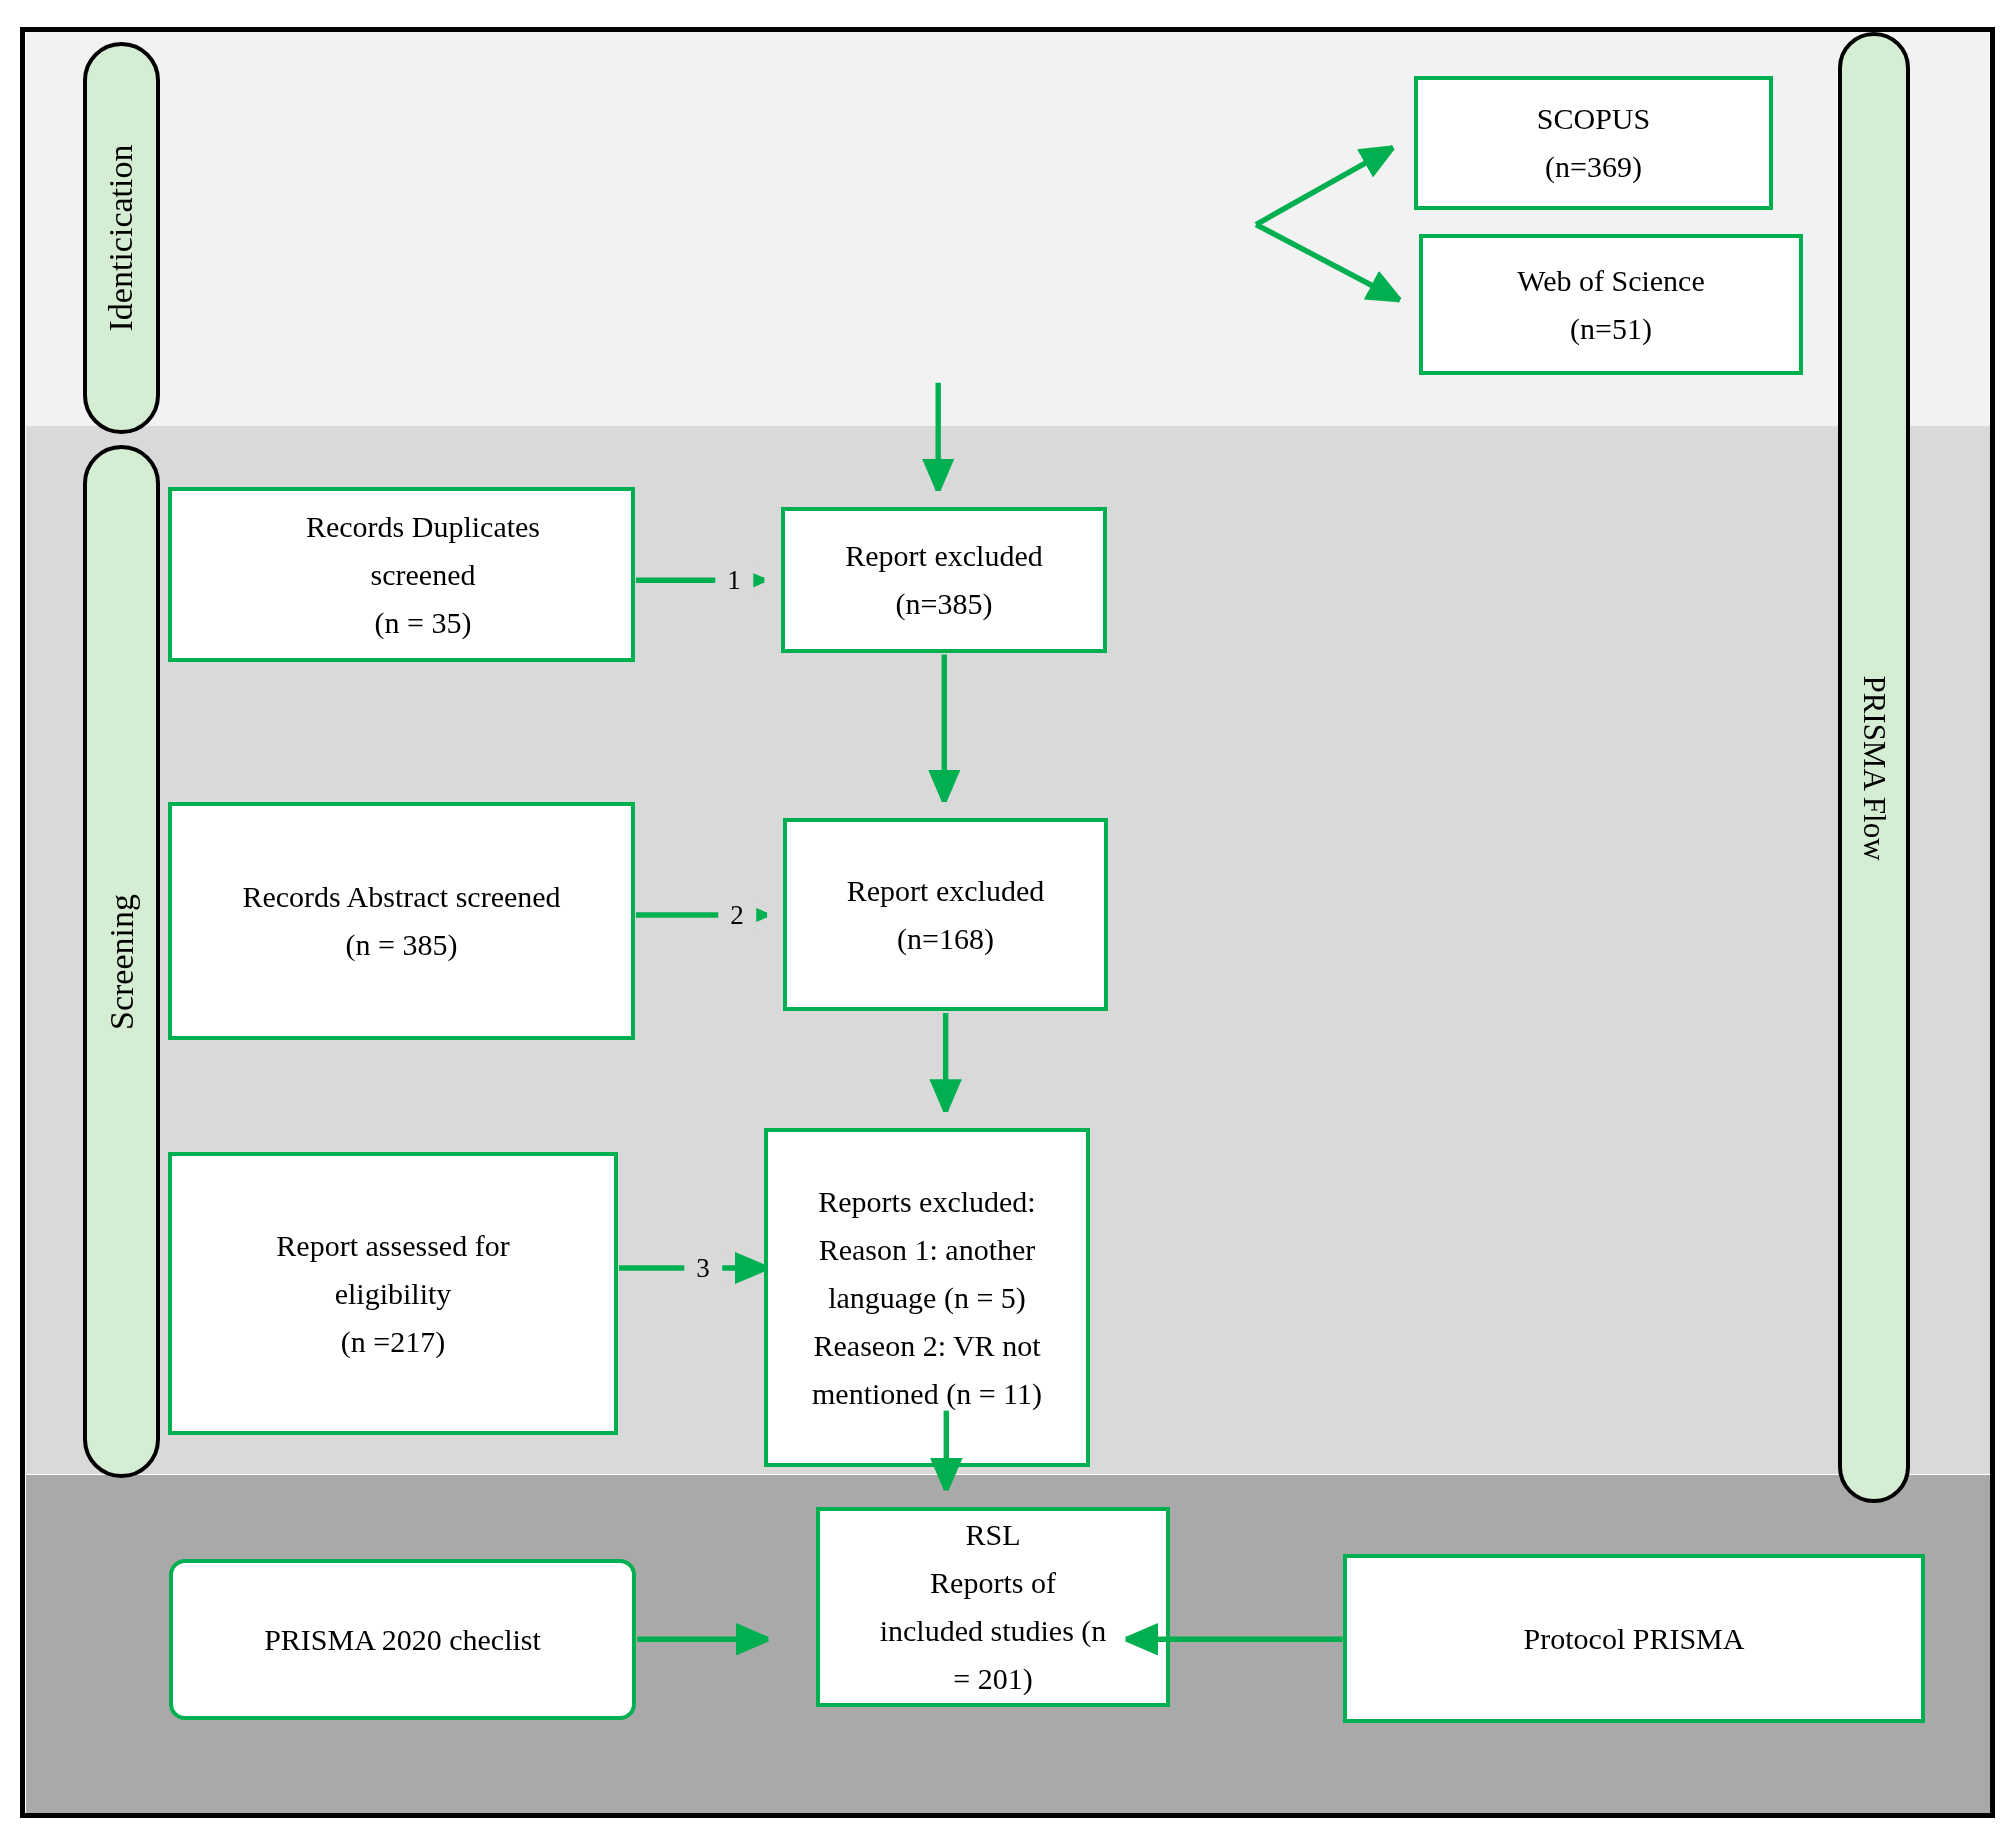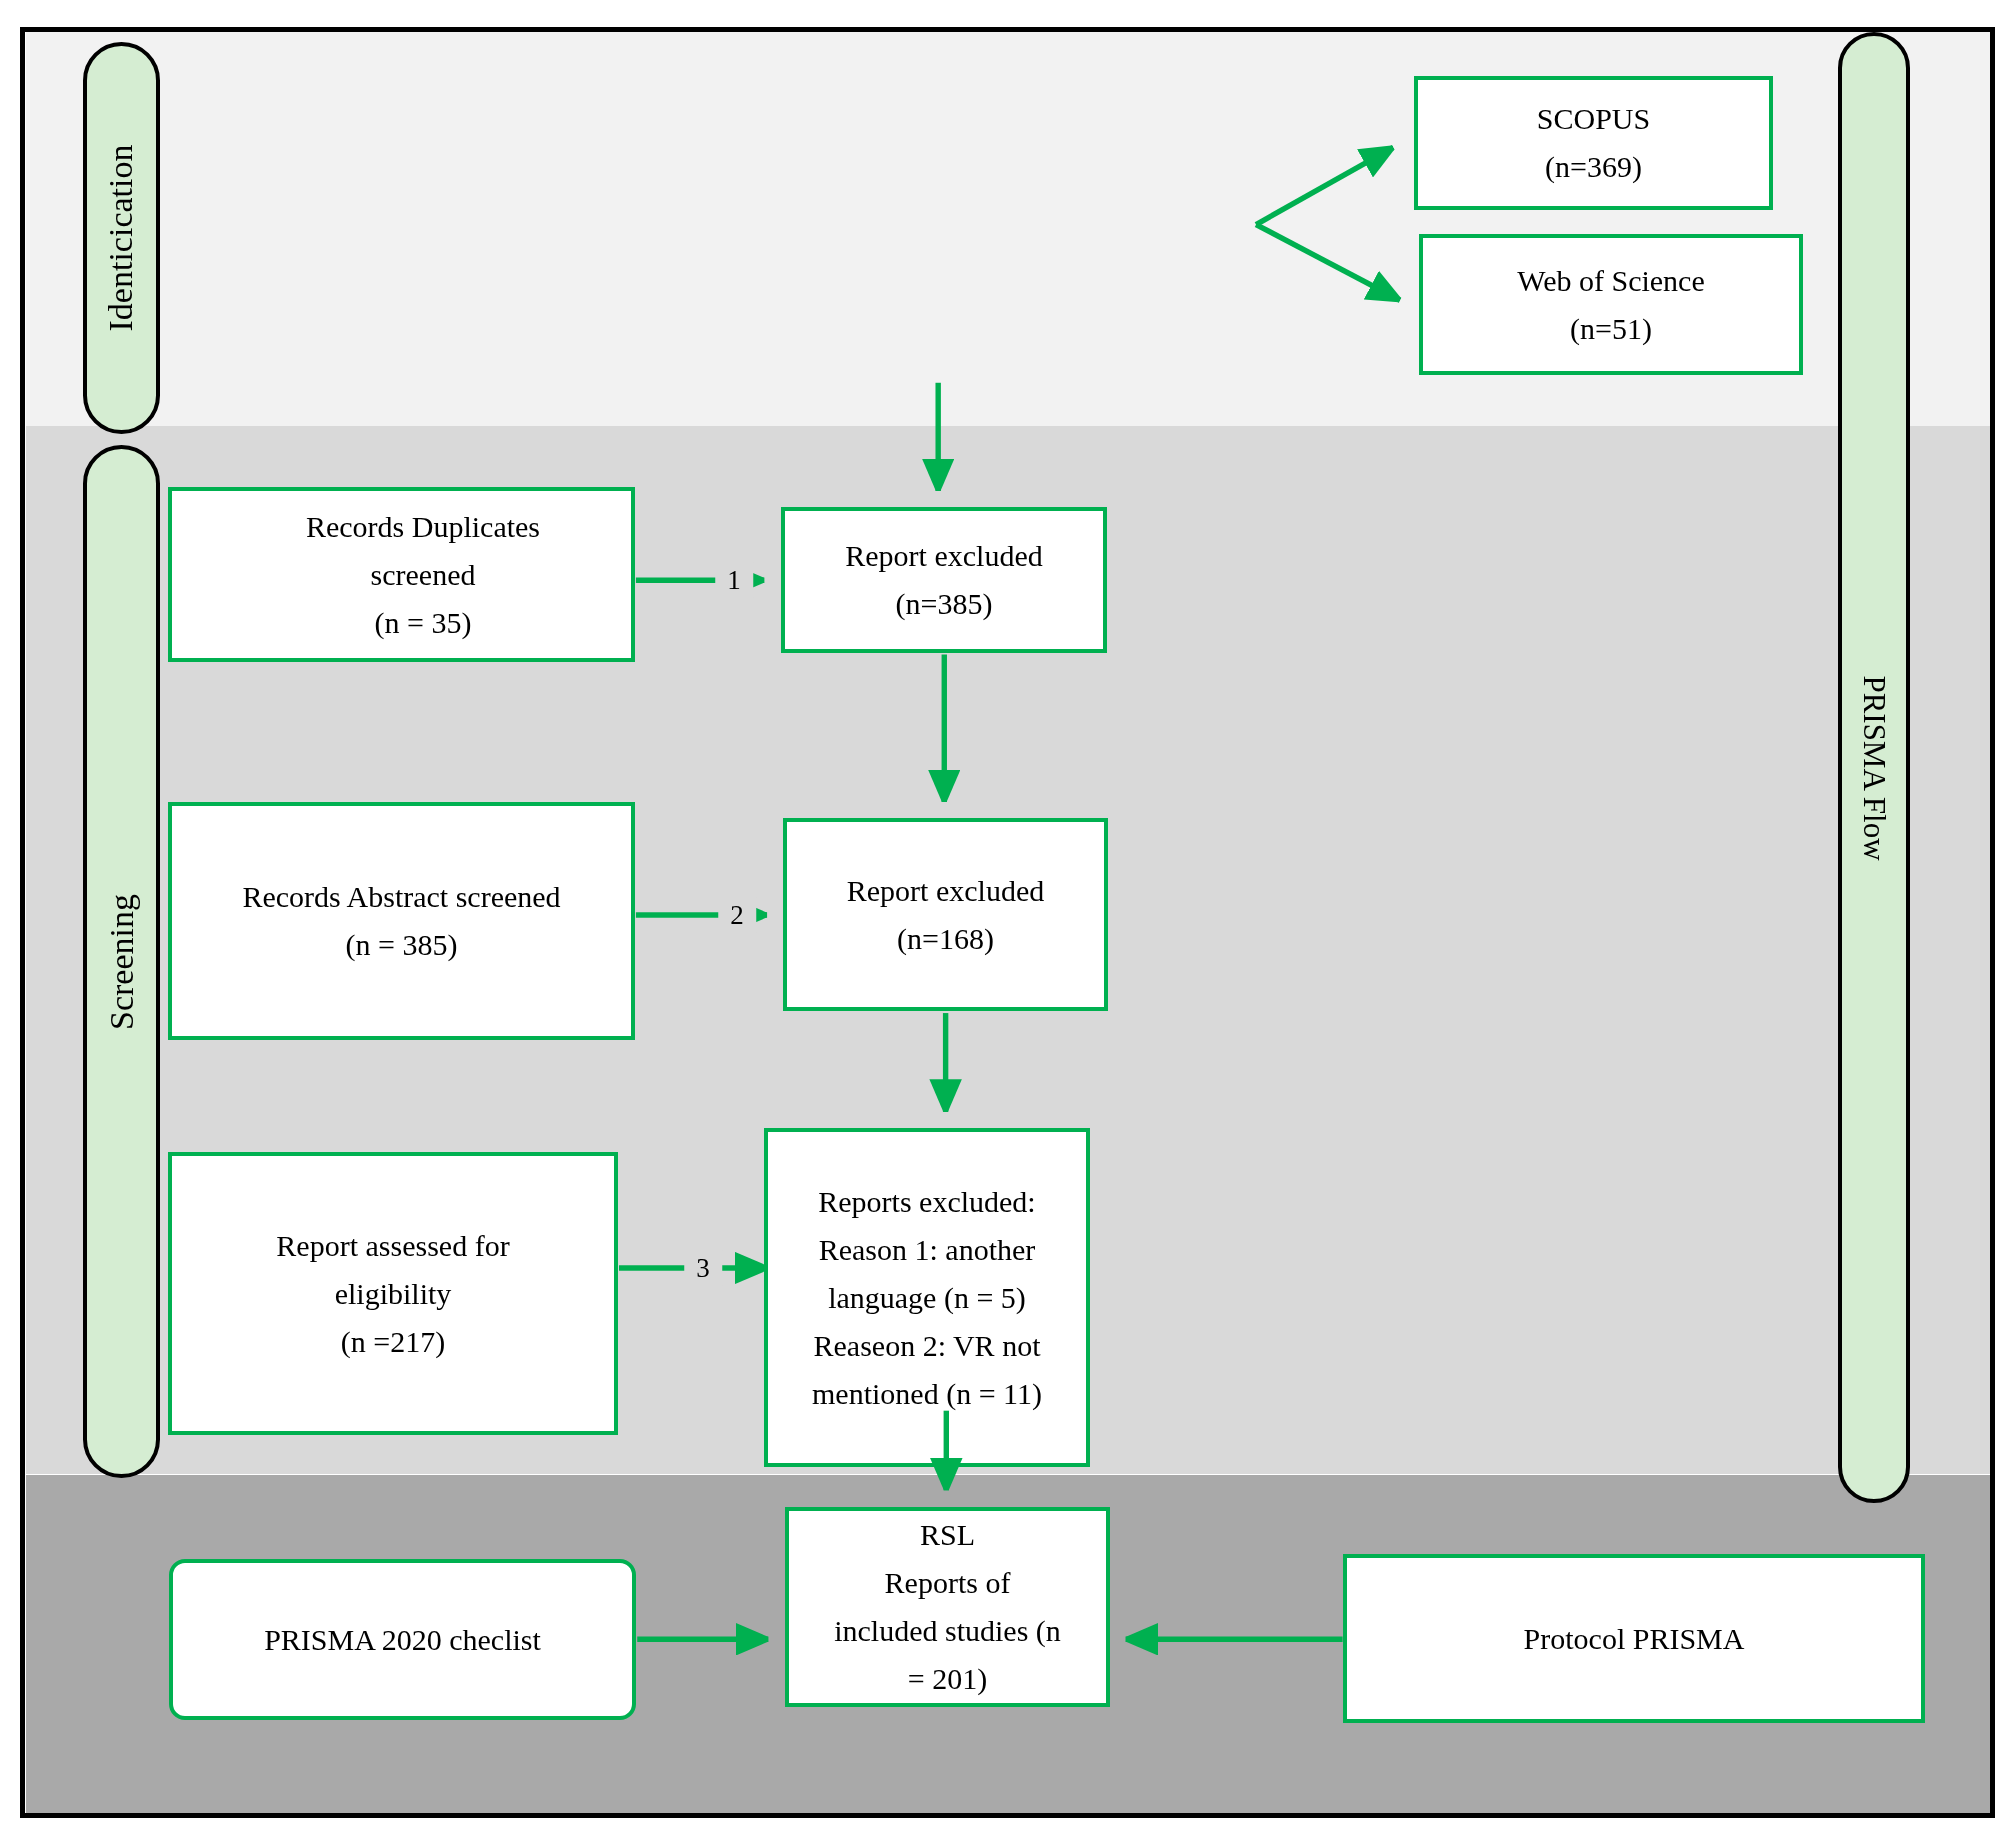--- a/index.html
+++ b/index.html
@@ -110,21 +110,21 @@
 Reason 1: another
 language (n = 5)
 Reaseon 2: VR not
 mentioned (n = 11)</span><b></b></div>
   </div>
 
   <div class="box" style="left:169px; top:1559px; width:467px; height:161px;border-radius:16px;">
     <div class="box-text"><span>PRISMA 2020 checlist</span><b></b></div>
   </div>
 
-  <div class="box" style="left:785px; top:1507px; width:325px; height:200px;align-items:center;">
+  <div class="box" style="left:816px; top:1507px; width:354px; height:200px;align-items:center;">
     <div class="box-text"><span>RSL
 Reports of
 included studies </span><b>(n
 = 201)</b></div>
   </div>
 
   <div class="box" style="left:1343px; top:1554px; width:582px; height:169px;">
     <div class="box-text"><span>Protocol PRISMA
 </span></div>
   </div>

